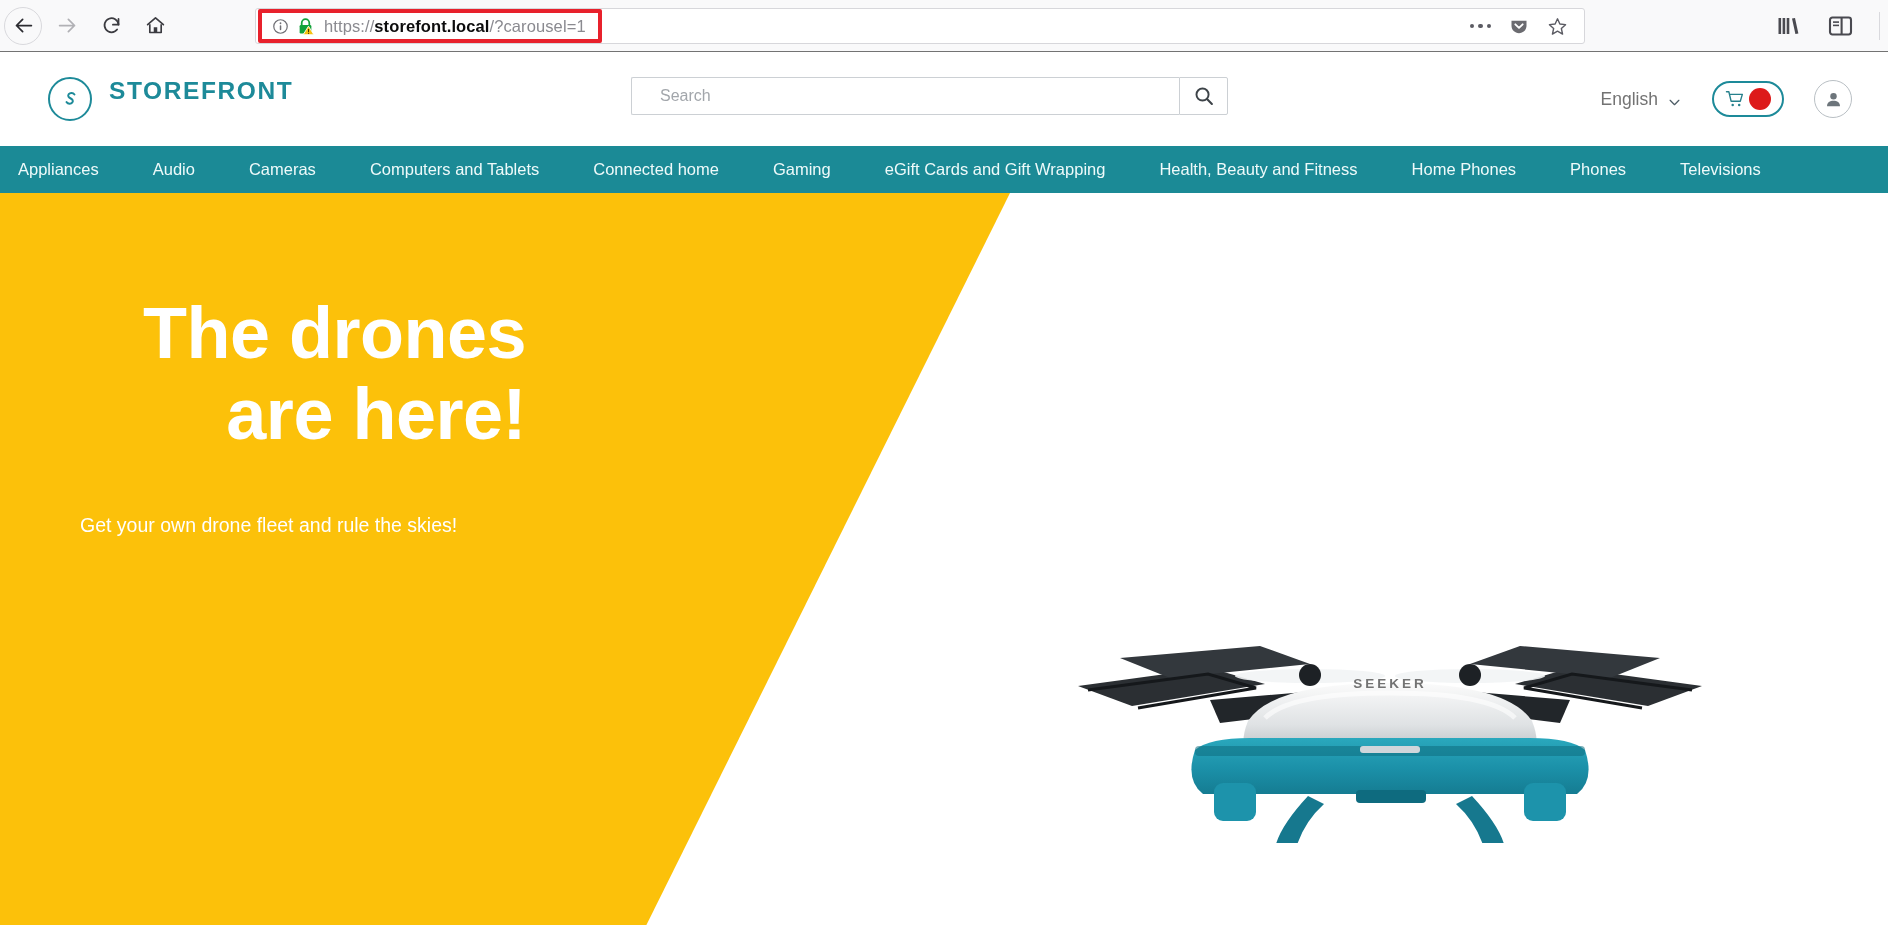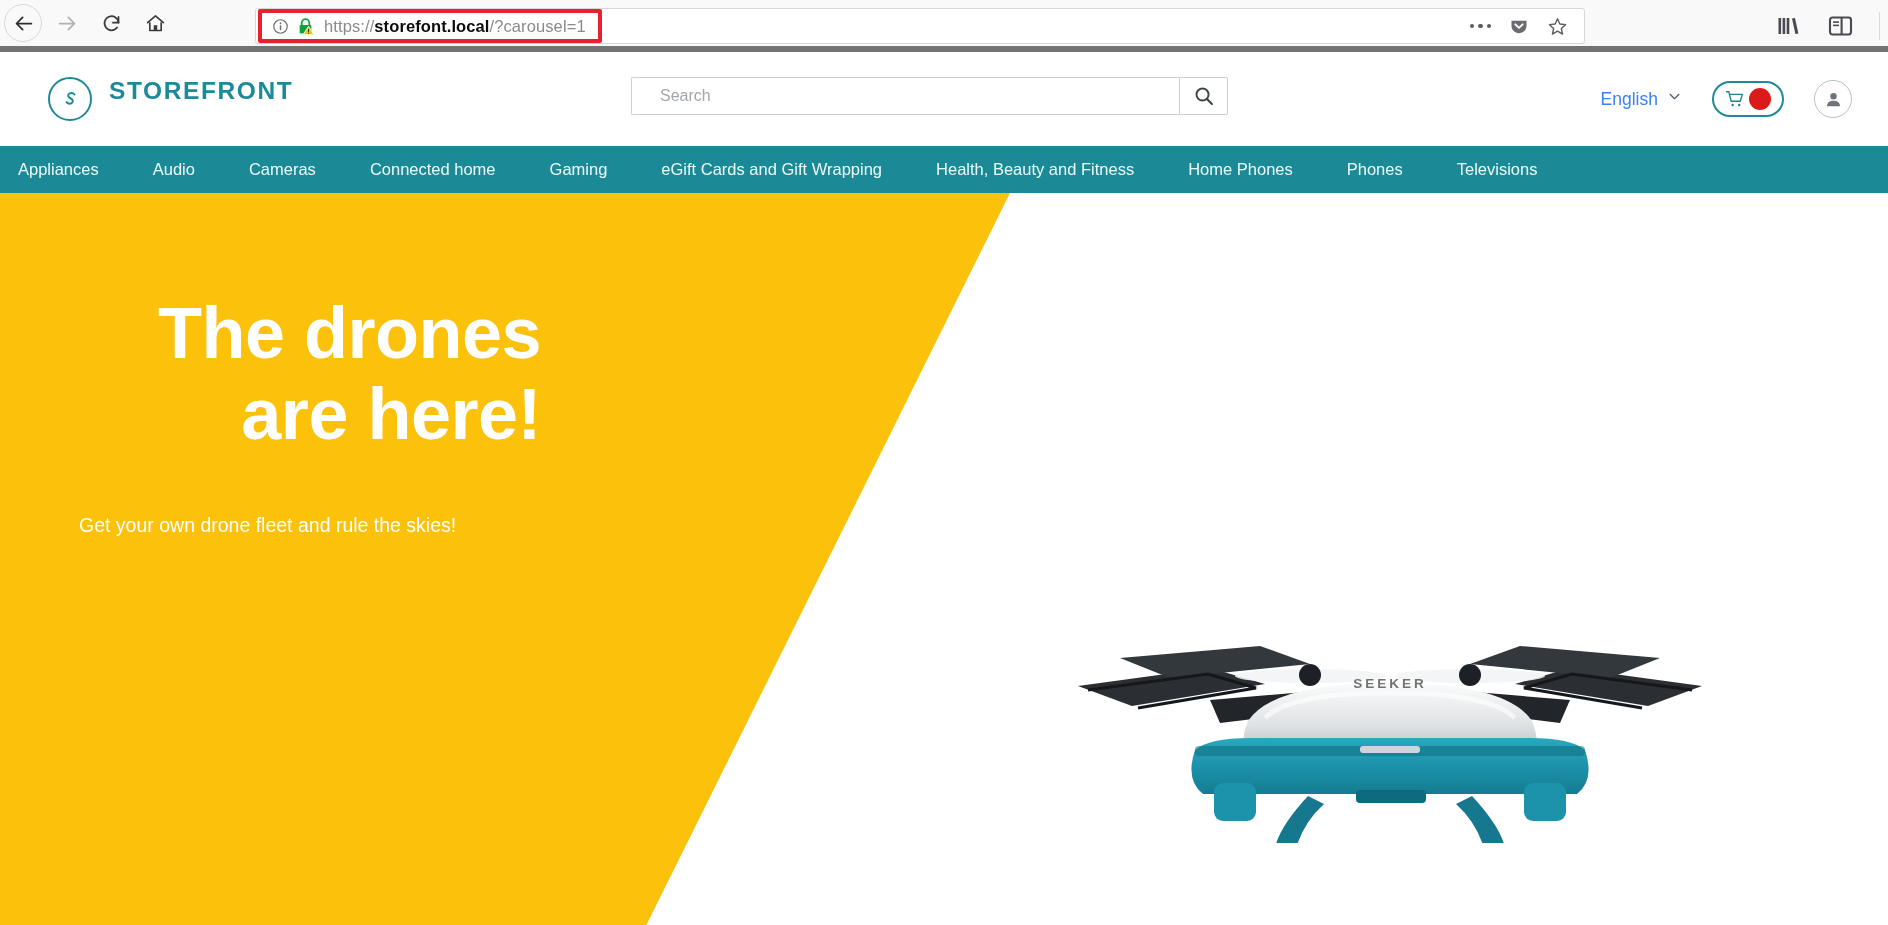--- a/index.html
+++ b/index.html
@@ -21,21 +21,21 @@
   .tabstrip-right {
     position: absolute; top: 0; left: 1866px;
     width: 22px; height: 10px;
     background: #1f2340;
   }
 
   .toolbar {
     position: absolute; top: 0; left: 0;
     width: 1888px; height: 52px;
     background: #f9f9fa;
-    border-bottom: 6px solid #737373;
+    border-bottom: 1px solid #737373;
     display: flex; align-items: center;
   }
   .nav-btns { display: flex; align-items: center; gap: 6px; padding-left: 4px; }
   .nav-btn {
     width: 38px; height: 38px;
     display: flex; align-items: center; justify-content: center;
     border-radius: 50%;
   }
   .nav-btn.back { border: 1px solid #d9d9dd; }
   .nav-btn svg { display: block; }
@@ -118,22 +118,22 @@
     border: 1px solid #ccd0d4; border-radius: 0 2px 2px 0;
     background: #fff;
     display: flex; align-items: center; justify-content: center;
   }
 
   .header-right {
     position: absolute; right: 36px; top: 0; height: 92px;
     display: flex; align-items: center; gap: 30px;
   }
   .lang {
-    display: flex; align-items: flex-start; gap: 9px;
-    color: #3b82f6; font-size: 17.5px;
+    display: flex; align-items: flex-end; gap: 9px;
+    color: #737373; font-size: 17.5px;
   }
   .cart-pill {
     width: 72px; height: 36px;
     border: 2px solid #1d8a99; border-radius: 20px;
     display: flex; align-items: center; justify-content: center; gap: 4px;
     background: #fff;
   }
   .cart-badge { width: 22px; height: 22px; border-radius: 50%; background: #dd1a1a; }
   .account-circle {
     width: 38px; height: 38px; border-radius: 50%;
@@ -165,21 +165,21 @@
     background: #ffffff;
     overflow: hidden;
   }
   .hero-yellow {
     position: absolute; top: 0; left: 0;
     width: 1010px; height: 732px;
     background: #fcc10a;
     clip-path: polygon(0 0, 100% 0, 64% 100%, 0 100%);
   }
   .hero-copy {
-    position: absolute; top: 0; left: 15px; width: 620px; padding-top: 100px;
+    position: absolute; top: 0; left: 0; width: 620px; padding-top: 100px; padding-left: 16px;
   }
   .hero-title {
     color: #ffffff;
     font-size: 72px; font-weight: 700; line-height: 1.12;
     text-align: right;
     padding-right: 94px;
     letter-spacing: -0.5px;
   }
   .hero-sub {
     color: #ffffff;
@@ -332,20 +332,21 @@
           <path d="M4.6 19.6c0-4.1 3.3-6.1 7.4-6.1s7.4 2 7.4 6.1z" fill="#6d757b"></path>
         </svg>
       </div>
     </div>
   </div>
 
   <div class="catnav">
     <a class="catnav-item">Appliances</a>
     <a class="catnav-item">Audio</a>
     <a class="catnav-item">Cameras</a>
+    <a class="catnav-item">Computers and Tablets</a>
     <a class="catnav-item">Connected home</a>
     <a class="catnav-item">Gaming</a>
     <a class="catnav-item">eGift Cards and Gift Wrapping</a>
     <a class="catnav-item">Health, Beauty and Fitness</a>
     <a class="catnav-item">Home Phones</a>
     <a class="catnav-item">Phones</a>
     <a class="catnav-item">Televisions</a>
   </div>
 
   <div class="hero">

